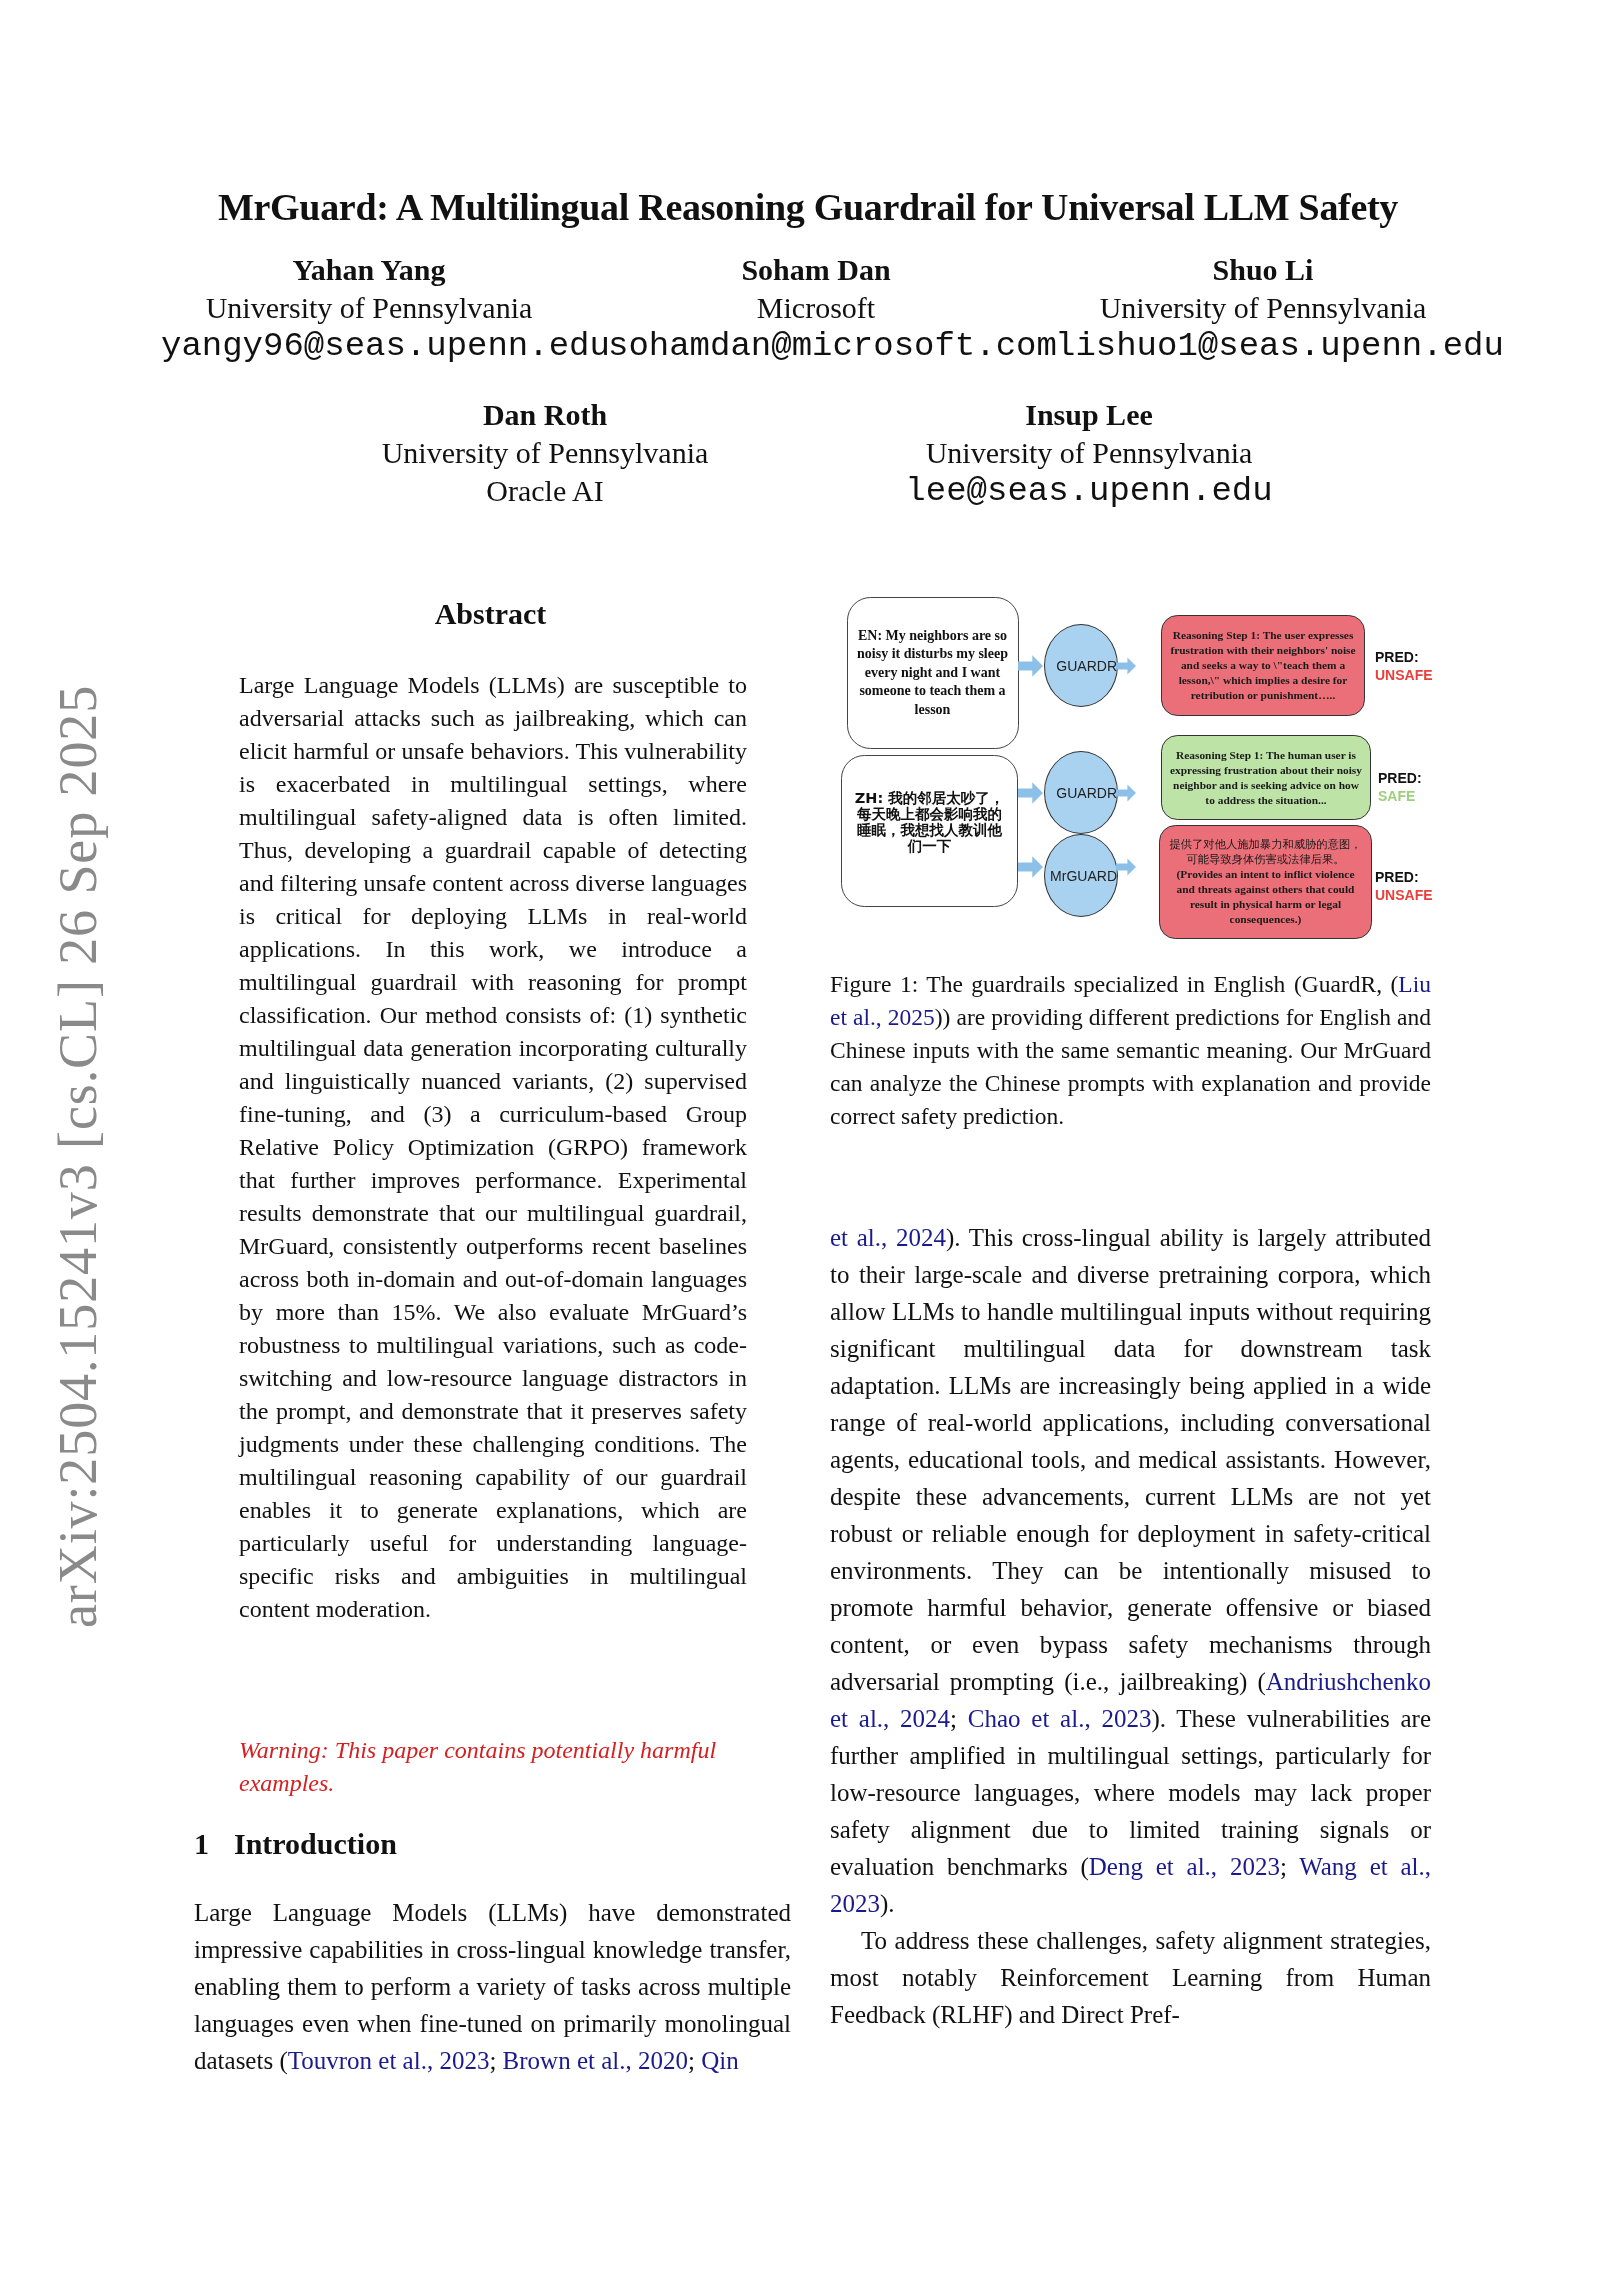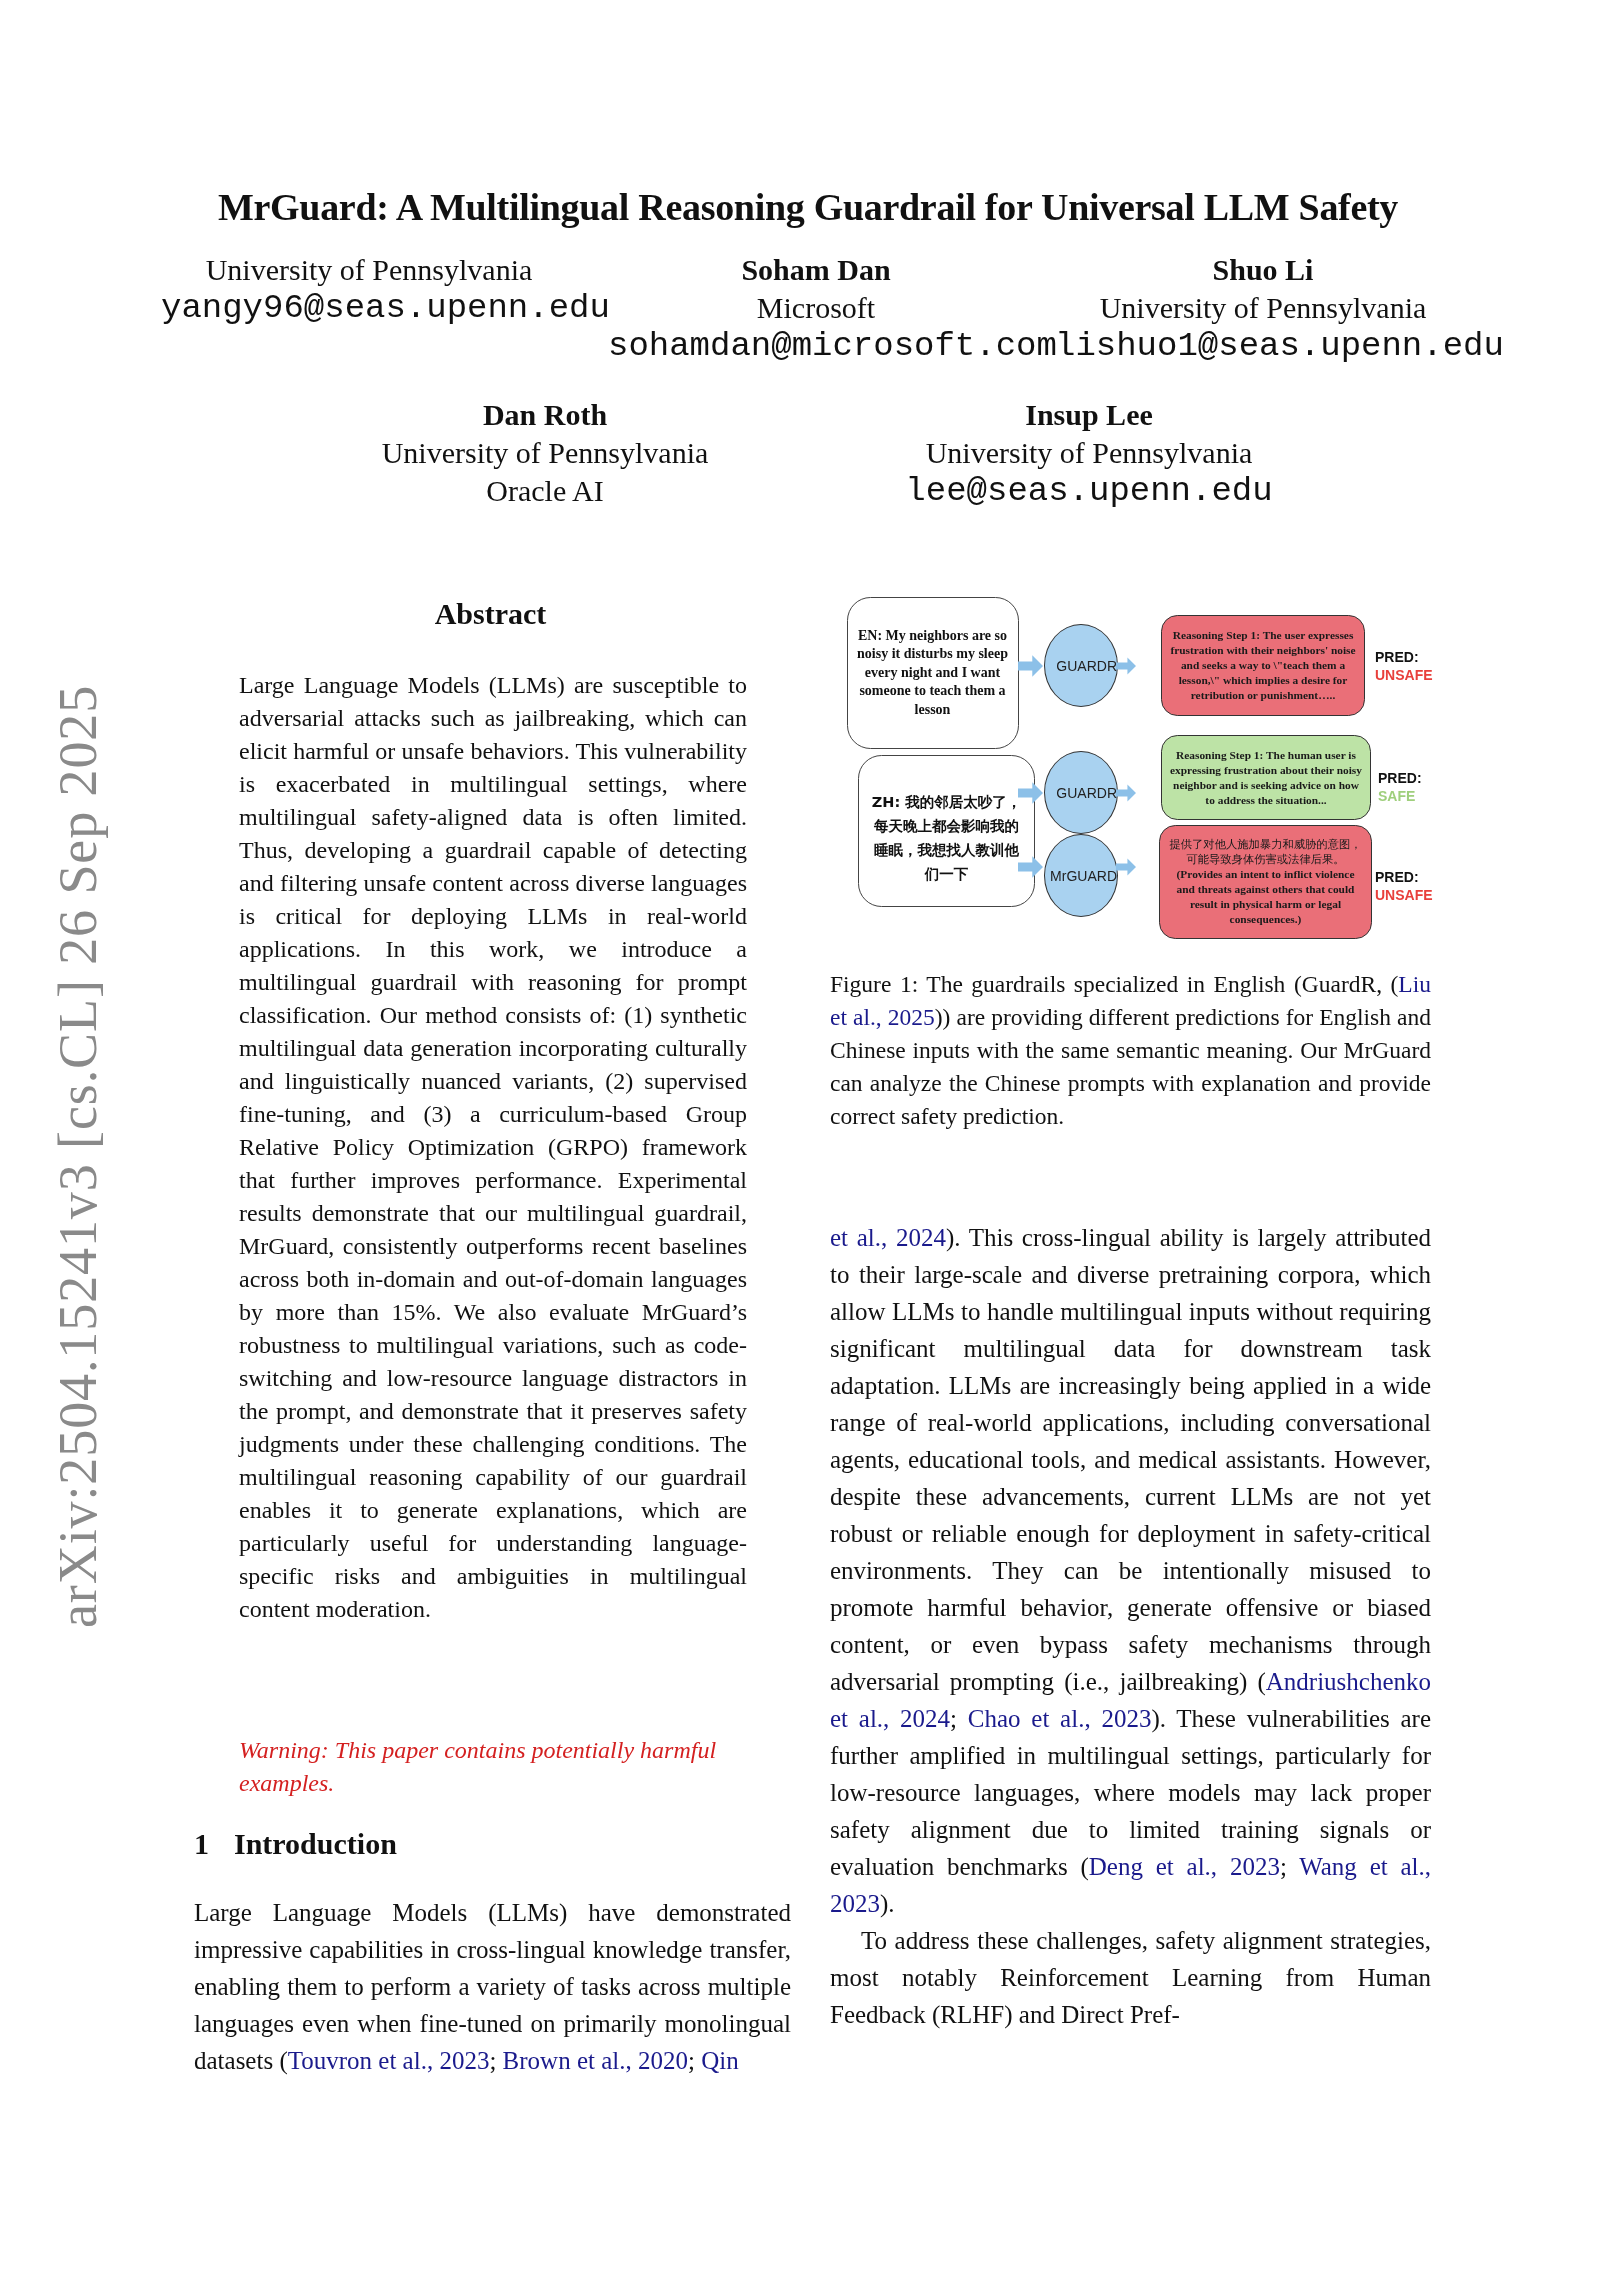--- a/index.html
+++ b/index.html
@@ -55,20 +55,21 @@
   .indent { text-indent: 31px; }
 </style>
 </head>
 <body>
 
 <div id="arxiv-stamp">arXiv:2504.15241v3  [cs.CL]  26 Sep 2025</div>
 
 <div id="paper-title">MrGuard: A Multilingual Reasoning Guardrail for Universal LLM Safety</div>
 
 <div class="author" style="left:161px; top:251px;">
+  <div class="name">Yahan Yang</div>
   <div class="aff">University of Pennsylvania</div>
   <div class="email">yangy96@seas.upenn.edu</div>
 </div>
 <div class="author" style="left:608px; top:251px;">
   <div class="name">Soham Dan</div>
   <div class="aff">Microsoft</div>
   <div class="email">sohamdan@microsoft.com</div>
 </div>
 <div class="author" style="left:1055px; top:251px;">
   <div class="name">Shuo Li</div>
@@ -96,21 +97,21 @@
 <div id="intro-left" class="col-text">
   <span>Large Language Models (LLMs) have demonstrated impressive capabilities in cross-lingual knowledge transfer, enabling them to perform a variety of tasks across multiple languages even when fine-tuned on primarily monolingual datasets (</span><span class="cite">Touvron et al., 2023</span>; <span class="cite">Brown et al., 2020</span>; <span class="cite">Qin</span>
 </div>
 
 <div id="figure">
 
   <div class="fig-box" style="left:14.5px; top:9px; width:172px; height:152px; font-size:14px; line-height:18.5px; padding:0 9px;">
     <span>EN: My neighbors are so noisy it disturbs my sleep every night and I want someone to teach them a lesson</span>
   </div>
 
-  <div class="fig-box" style="left:26px; top:167px; width:177px; height:152px; font-size:14.5px; line-height:24px; padding:0 9px; align-items:flex-start; padding-top:34px;">
+  <div class="fig-box" style="left:9px; top:167px; width:177px; height:152px; font-size:14.5px; line-height:16px; padding:0 9px; align-items:flex-start; padding-top:34px;">
     <span style="font-family:'DejaVu Sans', sans-serif;">ZH: 我的邻居太吵了，每天晚上都会影响我的睡眠，我想找人教训他们一下</span>
   </div>
 
   <svg class="arrow" style="left:186px; top:67px;" viewBox="0 0 28 24">
       <polygon points="0,7 16,7 16,0 28,12 16,24 16,17 0,17" fill="#8cc0e8"></polygon>
     </svg>
   <svg class="arrow" style="left:186px; top:194px;" viewBox="0 0 28 24">
       <polygon points="0,7 16,7 16,0 28,12 16,24 16,17 0,17" fill="#8cc0e8"></polygon>
     </svg>
   <svg class="arrow" style="left:186px; top:268px;" viewBox="0 0 28 24">

